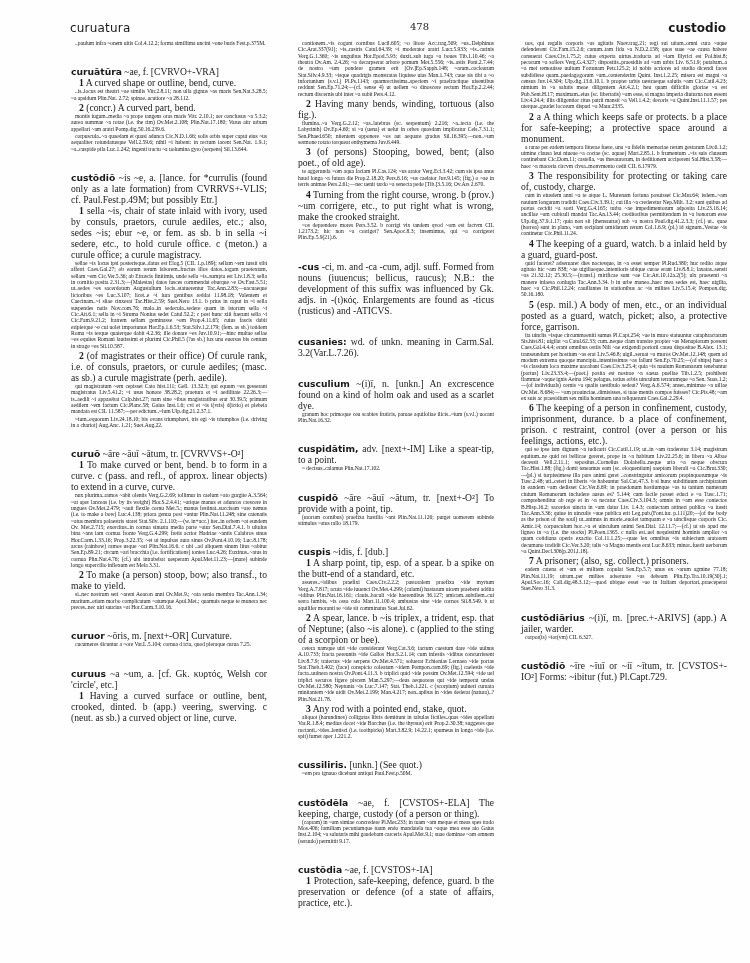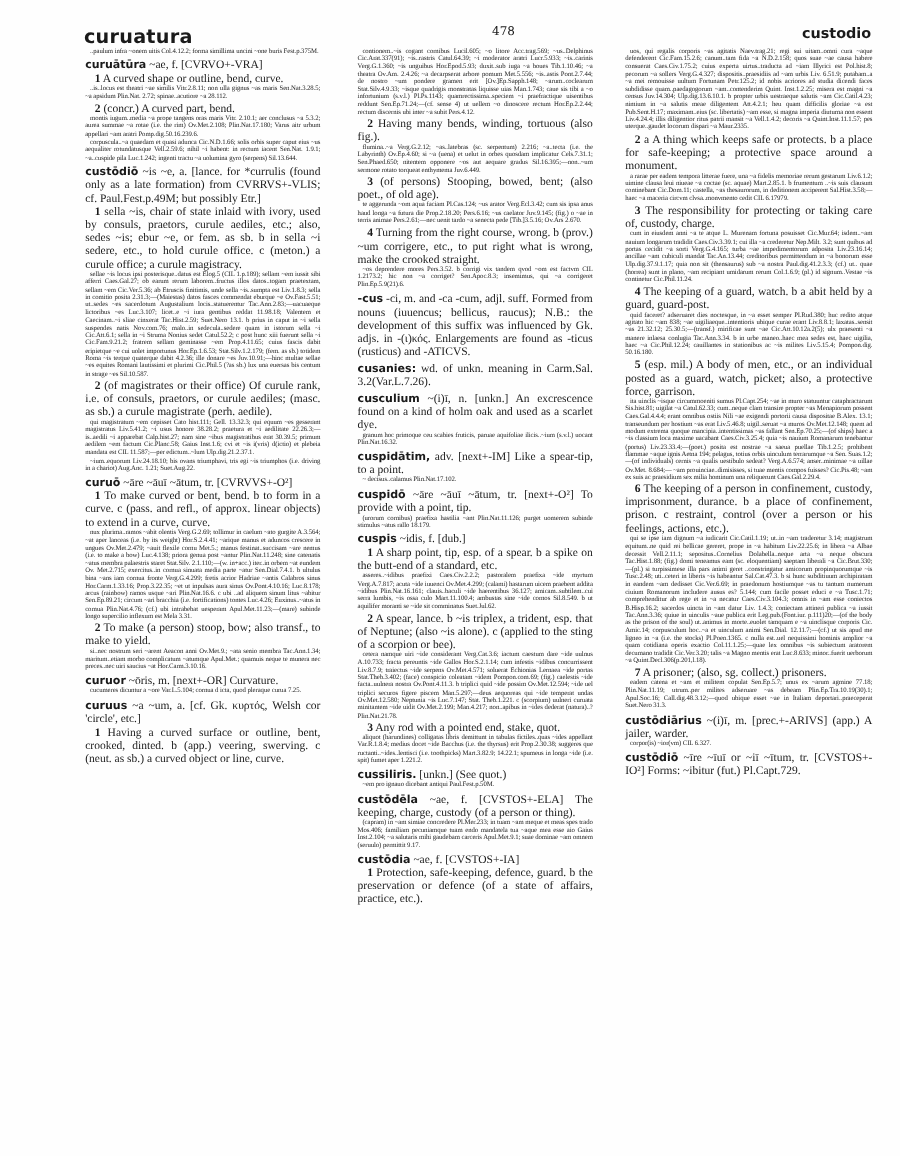--- a/index.html
+++ b/index.html
@@ -1,29 +1,29 @@
 <!DOCTYPE html>
 <html><head>
 <meta charset="utf-8">
 <style>
   html, body { margin: 0; padding: 0; background: #fefefe; }
   body { width: 750px; height: 963px; overflow: hidden; position: relative; color: #1a1a1a; font-family: "DejaVu Serif", "Liberation Serif", serif; }
   .page { position: absolute; left: 0; top: 0; width: 750px; height: 963px; }
   .running-head { position: absolute; top: 21px; left: 70px; right: 24px; height: 16px; }
-  .rh-left { position: absolute; left: 0; top: 0; font-family: "DejaVu Sans", sans-serif; font-weight: bold; font-size: 16px; letter-spacing: 0.2px; }
+  .rh-left { position: absolute; left: 0; top: 0; font-family: "DejaVu Sans", sans-serif; font-weight: normal; font-size: 12px; letter-spacing: 0.2px; }
   .rh-center { position: absolute; left: 340px; top: 0; font-size: 10px; }
   .rh-right { position: absolute; right: 0; top: 0; font-family: "DejaVu Sans", sans-serif; font-weight: bold; font-size: 12px; }
   .col { position: absolute; top: 40px; width: 196px; font-family: "Liberation Serif", serif; }
   .col-1 { left: 71px; }
   .col-2 { left: 298px; width: 196px; }
   .col-3 { left: 521px; width: 206px; }
   .def { font-size: 9.6px; line-height: 11px; text-align: justify; margin: 0; }
   .quot { font-size: 5.6px; line-height: 6.35px; text-align: justify; margin: 0 0 1px 0; letter-spacing: -0.05px; }
   .quot-ind { text-indent: 4px; }
-  .entry { margin-top: 3px; }
+  .entry { margin-top: 20px; }
   .head { font-weight: bold; font-family: "DejaVu Sans", sans-serif; font-size: 9.2px; }
   .sense { text-indent: 8px; }
   .num { font-weight: bold; }
 </style>
 </head>
 <body>
 
 <div class="page">
   <div class="running-head">
     <span class="rh-left">curuatura</span>
@@ -84,21 +84,21 @@
       <p class="quot quot-ind">(capram) in ~am simiae concredere Pl.Mer.233; in tuam ~am meque et meas spes trado Mos.406; familiam pecuniamque tuam endo mandatela tua ~aque mea esse aio Gaius Inst.2.104; ~a salutaris mihi gaudebam carceris Apul.Met.9.1; suae dominae ~am omnem (seruulo) permittit 9.17.</p>
       <p class="def entry"><span class="head">custōdia</span><span> ~ae, f. [CVSTOS+-IA]</span></p>
       <p class="def sense"><span class="num">1</span><span> Protection, safe-keeping, defence, guard. b the preservation or defence (of a state of affairs, practice, etc.).</span></p>
     </div>
   <div class="col col-3">
       <p class="quot quot-ind">uos, qui regalis corporis ~as agitatis Naev.trag.21; regi sui uitam..omni cura ~aque defenderent Cic.Fam.15.2.6; canum..tam fida ~a N.D.2.158; quos suae ~ae causa habere consuerat Caes.Civ.1.75.2; cuius experta uirtus..traducta ad ~iam Illyrici est Pol.hist.8; pecorum ~a sollers Verg.G.4.327; dispositis..praesidiis ad ~am urbis Liv. 6.51.9; putabam..a ~a mei remouisse uultum Fortunam Petr.125.2; id nobis acriores ad studia dicendi faces subdidisse quam..paedagogorum ~am..contenderim Quint. Inst.1.2.25; misera est magni ~a census Juv.14.304; Ulp.dig.13.6.10.1. b propter urbis uestraeque salutis ~am Cic.Catil.4.23; nimium in ~a salutis meae diligentem Att.4.2.1; heu quam difficilis gloriae ~a est Pub.Sent.H.17; maximam..eius (sc. libertatis) ~am esse, si magna imperia diuturna non essent Liv.4.24.4; illis diligentior ritus patrii mansit ~a Vell.1.4.2; decoris ~a Quint.Inst.11.1.57; pes uterque..gaudet locorum dispari ~a Maur.2335.</p>
       <p class="def sense"><span class="num">2</span><span> a A thing which keeps safe or protects. b a place for safe-keeping; a protective space around a monument.</span></p>
       <p class="quot quot-ind">a rarae per eadem tempora litterae fuere, una ~a fidelis memoriae rerum gestarum Liv.6.1.2; uimine clausa leui niueae ~a coctae (sc. aquae) Mart.2.85.1. b frumentum ..~is suis clausum continebant Cic.Dom.11; castella, ~as thesaurorum, in deditionem acciperent Sal.Hist.3.58;—haec ~a maceria circvm clvsa..monvmento cedit CIL 6.17979.</p>
       <p class="def sense"><span class="num">3</span><span> The responsibility for protecting or taking care of, custody, charge.</span></p>
       <p class="quot quot-ind">cum in eiusdem anni ~a te atque L. Murenam fortuna posuisset Cic.Mur.64; isdem..~am nauium longarum tradidit Caes.Civ.3.39.1; cui illa ~a crederetur Nep.Milt. 3.2; sunt quibus ad portas cecidit ~a sorti Verg.G.4.165; turba ~ae impedimentorum adposita Liv.23.16.14; ancillae ~am cubiculi mandat Tac.An.13.44; creditoribus permittendum in ~a bonorum esse Ulp.dig.37.9.1.17; quia non sit (thensaurus) sub ~a nostra Paul.dig.41.2.3.3; (cf.) ut.. quae (horrea) sunt in plano, ~am recipiant umidarum rerum Col.1.6.9; (pl.) id signum..Vestae ~is continetur Cic.Phil.11.24.</p>
-      <p class="def sense"><span class="num">4</span><span> The keeping of a guard, watch. b a abit held by a guard, guard-post.</span></p>
+      <p class="def sense"><span class="num">4</span><span> The keeping of a guard, watch. b a inlaid held by a guard, guard-post.</span></p>
       <p class="quot quot-ind">quid faceret? adseruaret dies noctesque, in ~a esset semper Pl.Rud.380; huc redito atque agitato hic ~am 838; ~ae uigiliaeque..intentioris ubique curae erant Liv.8.8.1; laxatas..sensit ~as 21.32.12; 25.30.5;—(transf.) mirificae sunt ~ae Cic.Att.10.12a.2(5); ulx praesenti ~a manere inlaesa conlugia Tac.Ann.3.34. b in urbe maneo..haec mea sedes est, haec uigilia, haec ~a Cic.Phil.12.24; cauillantes in stationibus ac ~is milites Liv.5.15.4; Pompon.dig. 50.16.180.</p>
       <p class="def sense"><span class="num">5</span><span> (esp. mil.) A body of men, etc., or an individual posted as a guard, watch, picket; also, a protective force, garrison.</span></p>
       <p class="quot quot-ind">ita uinclis ~isque circummoeniti sumus Pl.Capt.254; ~ae in muro statuuntur cataphractarum Sis.hist.81; uigilat ~a Catul.62.33; cum..neque clam transire propter ~as Menapiorum possent Caes.Gal.4.4.4; erant omnibus ostiis Nili ~ae exigendi portorii causa dispositae B.Alex. 13.1; transeundum per hostium ~as erat Liv.5.46.8; uigil..seruat ~a muros Ov.Met.12.148; quem ad modum extrema quoque mancipia..intentissimas ~as fallant Sen.Ep.70.25;—(of ships) haec a ~is classium loca maxime uacabant Caes.Civ.3.25.4; quia ~is nauium Romanarum tenebantur (portus) Liv.23.33.4;—(poet.) posita est nostrae ~a saeua puellae Tib.1.2.5; prohibent flammae ~aque ignis Aetna 194; pelagus, totius orbis uinculum terrarumque ~a Sen. Suas.1.2;—(of individuals) cernis ~a qualis uestibulo sedeat? Verg.A.6.574; anser..minimae ~a uillae Ov.Met. 8.684;— ~am prouinciae..dimisisses, si tuae mentis compos fuisses? Cic.Pis.48; ~am ex suis ac praesidium sex milia hominum una reliquerunt Caes.Gal.2.29.4.</p>
       <p class="def sense"><span class="num">6</span><span> The keeping of a person in confinement, custody, imprisonment, durance. b a place of confinement, prison. c restraint, control (over a person or his feelings, actions, etc.).</span></p>
       <p class="quot quot-ind">qui se ipse iam dignum ~a iudicarit Cic.Catil.1.19; ut..in ~am traderetur 3.14; magistrum equitum..ne quid rei bellicae gereret, prope in ~a habitum Liv.22.25.6; in libera ~a Albae decessit Vell.2.11.1; sepositus..Cornelius Dolabella..neque arta ~a neque obscura Tac.Hist.1.88; (fig.) domi teneamus eam (sc. eloquentiam) saeptam liberali ~a Cic.Brut.330;—(pl.) si turpissimese illa pars animi geret ..constringatur amicorum propinquorumque ~is Tusc.2.48; uti..ceteri in liberis ~is habeantur Sal.Cat.47.3. b si hunc subditiuum archipiratam in eandem ~am dedisset Cic.Ver.6.69; in praedonum hostiumque ~as tu tantum numerum ciuium Romanorum includere ausus es? 5.144; cum facile posset educi e ~a Tusc.1.71; comprehenditur ab rege et in ~a necatur Caes.Civ.3.104.3; omnis in ~am esse coniectos B.Hisp.16.2; sacerdos uincta in ~am datur Liv. 1.4.3; coniectam attineri publica ~a iussit Tac.Ann.3.36; quiue in uinculis ~aue publica erit Leg.pub.(Font.iur. p.111)20;—(of the body as the prison of the soul) ut..animus in morte..euolet tamquam e ~a uinclisque corporis Cic. Amic.14; corpusculum hoc..~a et uinculum animi Sen.Dial. 12.11.7;—(cf.) ut sis apud me ligneo in ~a (i.e. the stocks) Pl.Poen.1365. c nulla est..uel nequissimi hominis amplior ~a quam cotidiana operis exactio Col.11.1.25;—quae lex omnibus ~is subiectum aratorem decumano tradidit Cic.Ver.3.20; talis ~a Magno mentis erat Luc.8.633; minor..fuerit uerborum ~a Quint.Decl.306(p.201,l.18).</p>
       <p class="def sense"><span class="num">7</span><span> A prisoner; (also, sg. collect.) prisoners.</span></p>
       <p class="quot quot-ind">eadem catena et ~am et militem copulat Sen.Ep.5.7; unus ex ~arum agmine 77.18; Plin.Nat.11.19; utrum..per milites adseruare ~as debeam Plin.Ep.Tra.10.19(30).1; Apul.Soc.16; Call.dig.48.3.12;—quod ubique esset ~ae in Italiam deportari..praeceperat Suet.Nero 31.3.</p>
       <p class="def entry"><span class="head">custōdiārius</span><span> ~(i)ī, m. [prec.+-ARIVS] (app.) A jailer, warder.</span></p>
       <p class="quot quot-ind">corpor(is) ~ior(vm) CIL 6.327.</p>
       <p class="def entry"><span class="head">custōdiō</span><span> ~īre ~īuī or ~iī ~ītum, tr. [CVSTOS+-IO²] Forms: ~ibitur (fut.) Pl.Capt.729.</span></p>

